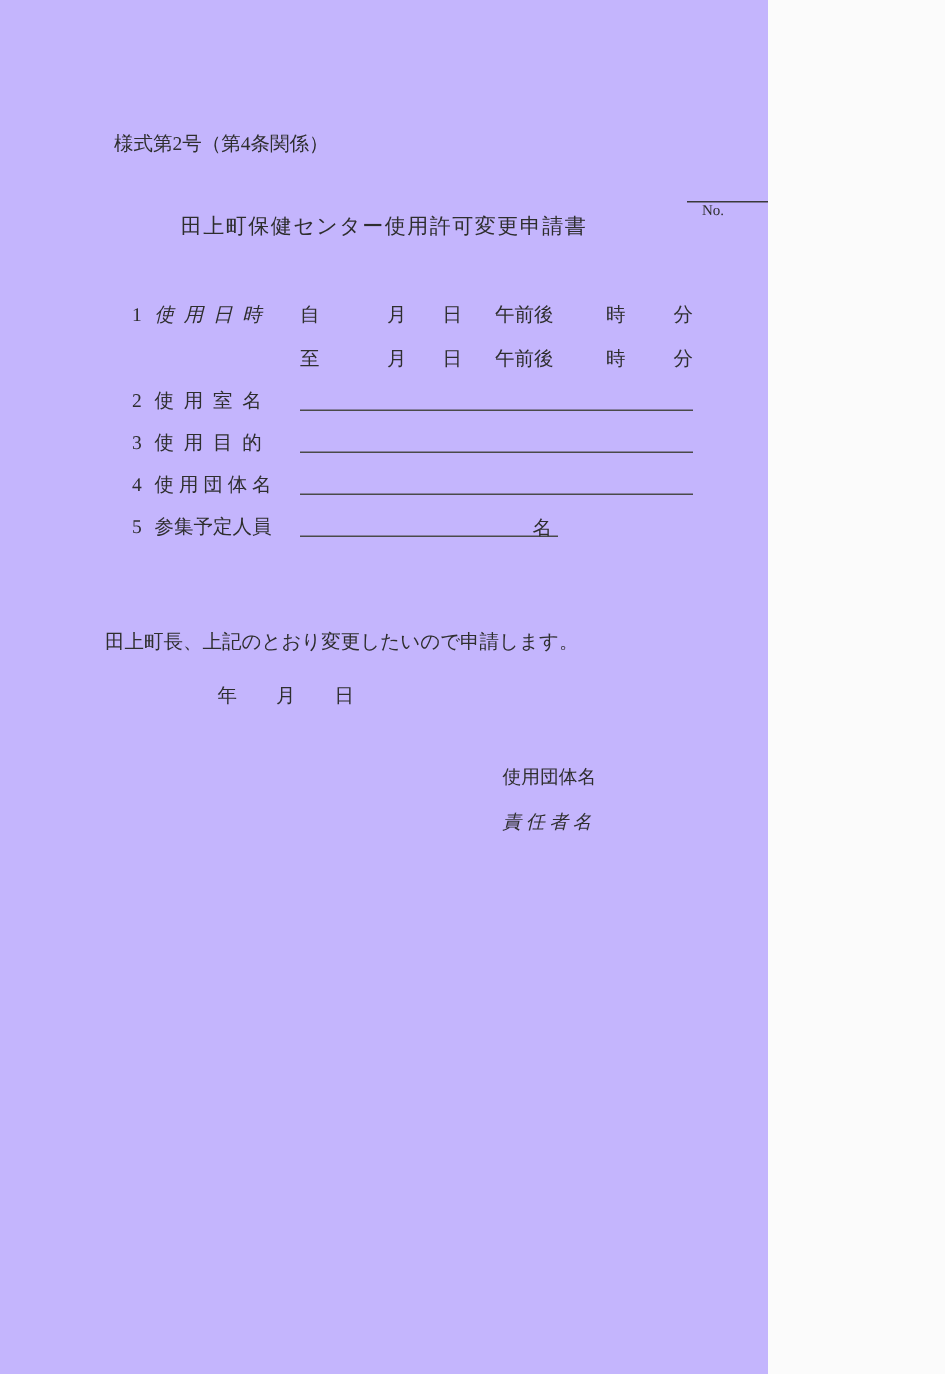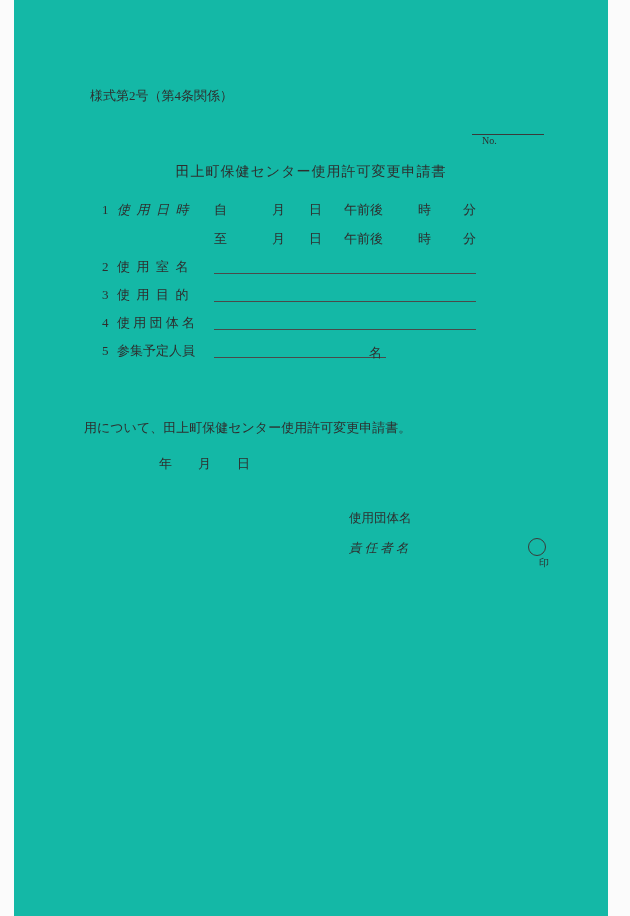--- a/index.html
+++ b/index.html
@@ -4,24 +4,23 @@
 <style>
   * { margin: 0; padding: 0; box-sizing: border-box; }
   html, body {
     width: 630px; height: 916px;
     background: #fbfbfb;
     font-family: "Liberation Serif", "DejaVu Serif", serif;
     color: #2e2e2e;
   }
   .page {
     position: relative;
-    width: 594px; height: 916px;
-    background: #14b8a6;
+    width: 512px; height: 916px;
+    background: #c4b5fd;
     overflow: hidden;
-    margin-left: 14px;
   }
   .abs { position: absolute; }
   .t {
     font-size: 13px;
     line-height: 15px;
     white-space: pre;
     color: #2e2e2e;
   }
   .title {
     font-size: 14px;
@@ -63,21 +62,21 @@
 <body>
 
 <div class="page">
 
   <div class="abs t" style="left:76px; top:88px;">様式第2号（第4条関係）</div>
 
   <div class="abs no-field">
     <span>No.</span>
   </div>
 
-  <div class="abs t title" style="left:0; top:164px;">田上町保健センター使用許可変更申請書</div>
+  <div class="abs t title" style="left:0; top:144px;">田上町保健センター使用許可変更申請書</div>
 
   <div class="abs" style="left:0; top:202px; width:630px; height:16px;">
     <span class="abs t" style="left:88px;">1</span>
     <span class="abs t" style="left:103px;font-style:italic;">使  用  日  時</span>
     <span class="abs t" style="left:200px;">自</span>
     <span class="abs t" style="left:258px;">月</span>
     <span class="abs t" style="left:295px;">日</span>
     <span class="abs t" style="left:330px;">午前後</span>
     <span class="abs t" style="left:404px;">時</span>
     <span class="abs t" style="left:449px;">分</span>
@@ -109,21 +108,21 @@
     <span class="abs t" style="left:103px;">使 用 団 体 名</span>
     <span class="abs fill-line fill-wide" style="top:0;"></span>
   </div>
 
   <div class="abs" style="left:0; top:343px; width:630px; height:16px;">
     <span class="abs t" style="left:88px;">5</span>
     <span class="abs t" style="left:103px;">参集予定人員</span>
     <span class="abs fill-line fill-short" style="top:0;"><span class="unit">名</span></span>
   </div>
 
-  <div class="abs t" style="left:70px; top:420px;">用について、田上町保健センター使用許可変更申請書。</div>
+  <div class="abs t" style="left:70px; top:420px;">田上町長、上記のとおり変更したいので申請します。</div>
 
   <div class="abs t" style="left:145px; top:456px;">年　　月　　日</div>
 
   <div class="abs t sig-label" style="left:335px; top:511px;">使用団体名</div>
   <div class="abs t sig-label" style="left:335px; top:541px;font-style:italic;">責 任 者 名</div>
   <div class="abs seal">
     <span>印</span>
   </div>
 
 

